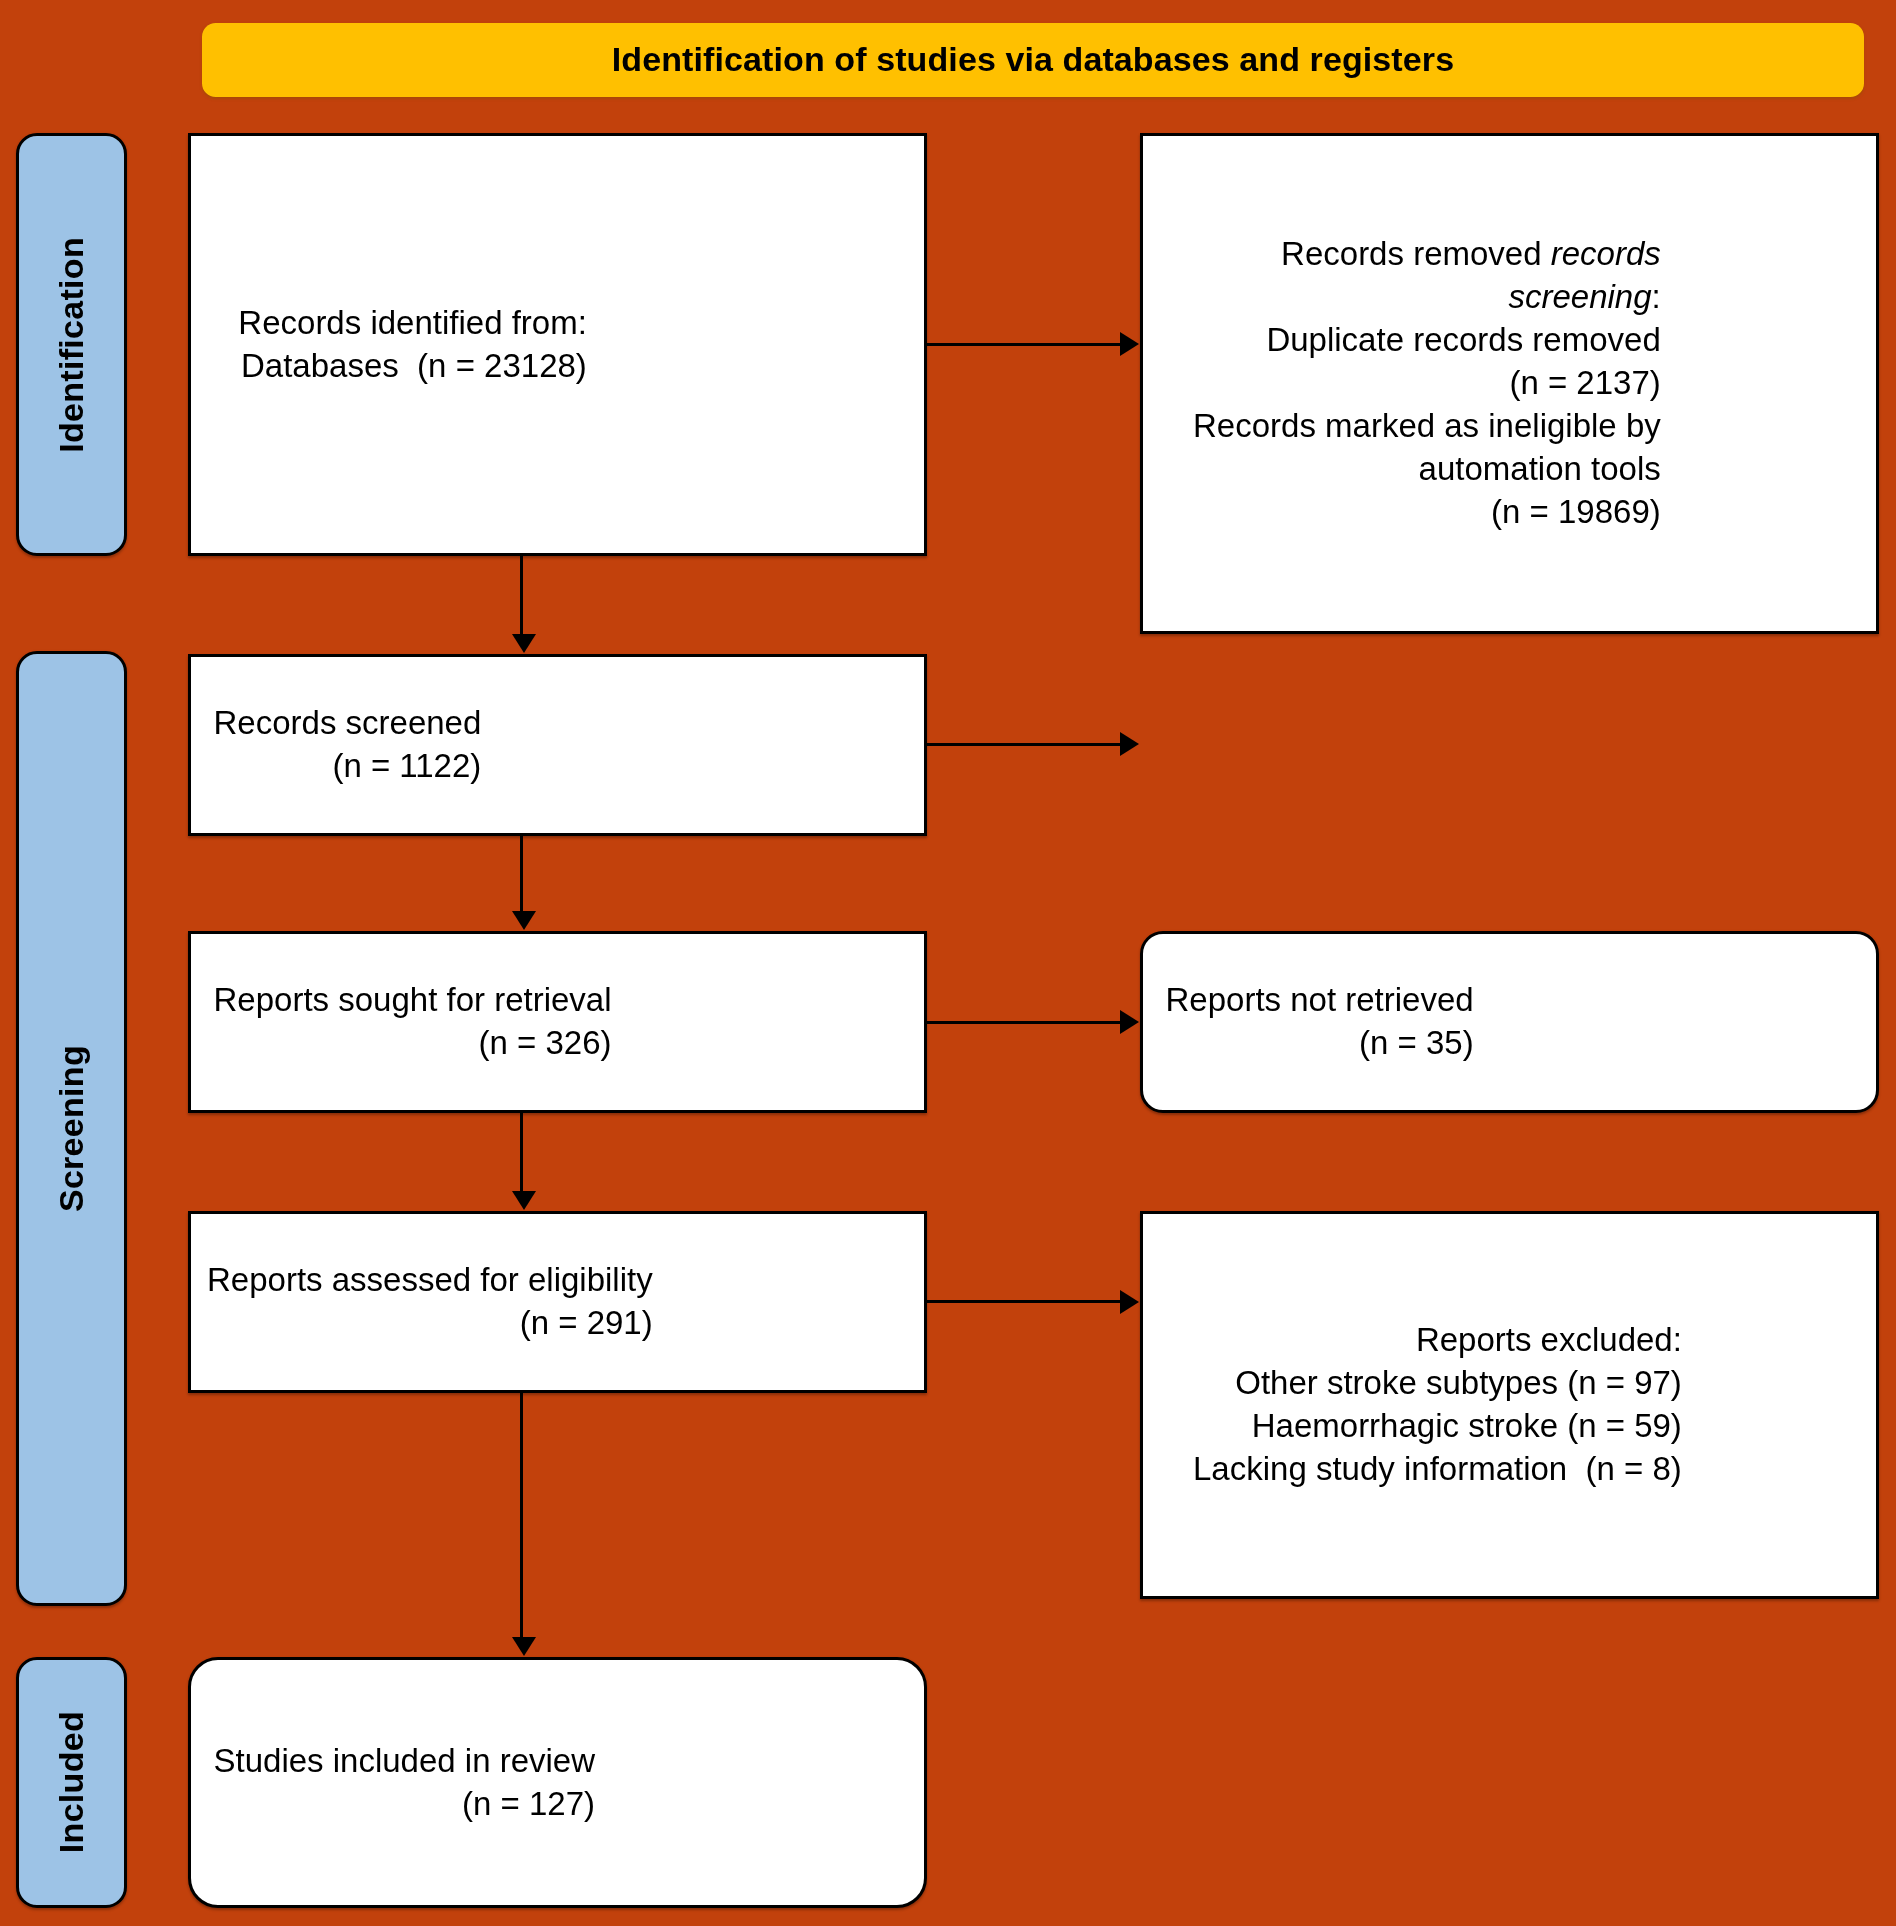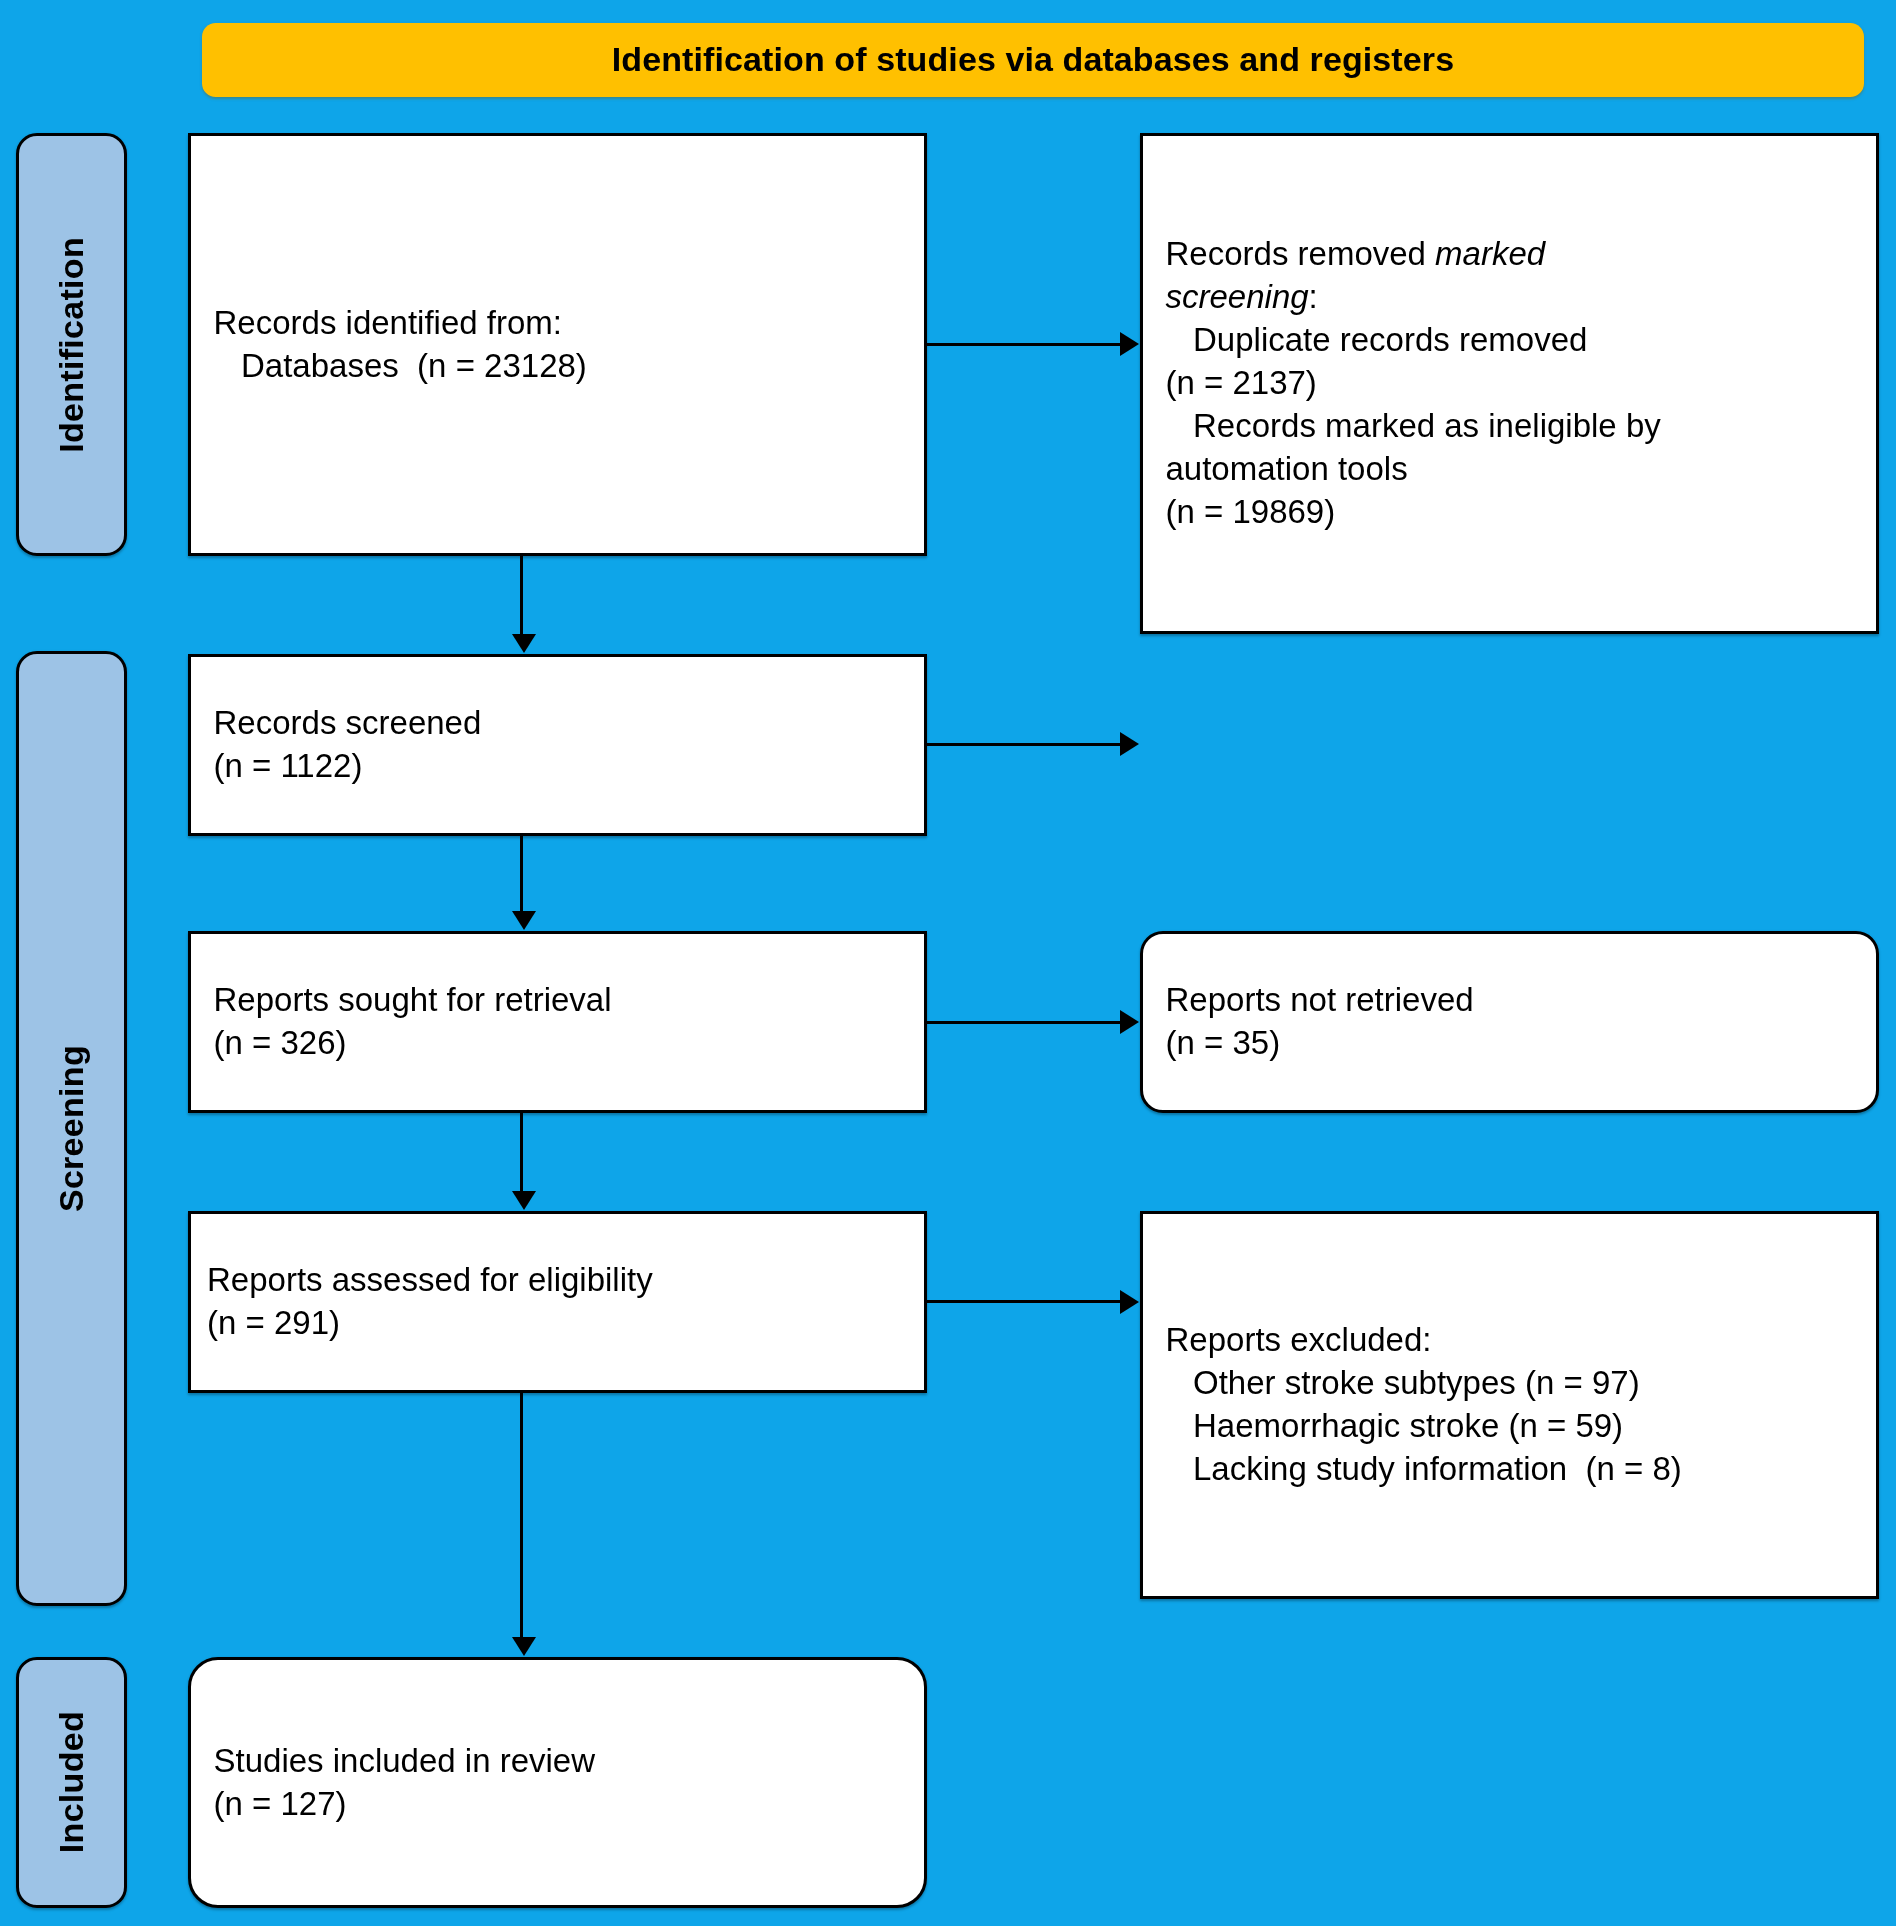--- a/index.html
+++ b/index.html
@@ -8,22 +8,23 @@
     padding: 0;
     background: #ffffff;
   }
   body {
     font-family: "Liberation Sans", sans-serif;
   }
   #canvas {
     position: relative;
     width: 1896px;
     height: 1926px;
-    background: #0ea5e9;
+    background: #c2410c;
     overflow: hidden;
+    text-align: right;
   }
 
   
   .header-banner {
     position: absolute;
     left: 202px;
     top: 22.5px;
     width: 1662px;
     height: 74px;
     background: #FFC000;
@@ -159,21 +160,21 @@
   </div>
   <div class="stage-bar" id="stage-included">
     <span class="stage-label">Included</span>
   </div>
 
   <div class="flow-box" id="box-identified">
     <div class="box-text"><span>Records identified from:</span><br><span>   Databases  (n = 23128)</span></div>
   </div>
 
   <div class="flow-box" id="box-removed">
-    <div class="box-text"><span>Records removed </span><span class="ital">marked</span><br><span class="ital">screening</span><span>:</span><br><span>   Duplicate records removed</span><br><span>(n = 2137)</span><br><span>   Records marked as ineligible by</span><br><span>automation tools</span><br><span>(n = 19869)</span></div>
+    <div class="box-text"><span>Records removed </span><span class="ital">records</span><br><span class="ital">screening</span><span>:</span><br><span>   Duplicate records removed</span><br><span>(n = 2137)</span><br><span>   Records marked as ineligible by</span><br><span>automation tools</span><br><span>(n = 19869)</span></div>
   </div>
 
   <div class="flow-box" id="box-screened">
     <div class="box-text"><span>Records screened</span><br><span>(n = 1122)</span></div>
   </div>
 
 
   <div class="flow-box" id="box-sought">
     <div class="box-text"><span>Reports sought for retrieval</span><br><span>(n = 326)</span></div>
   </div>

